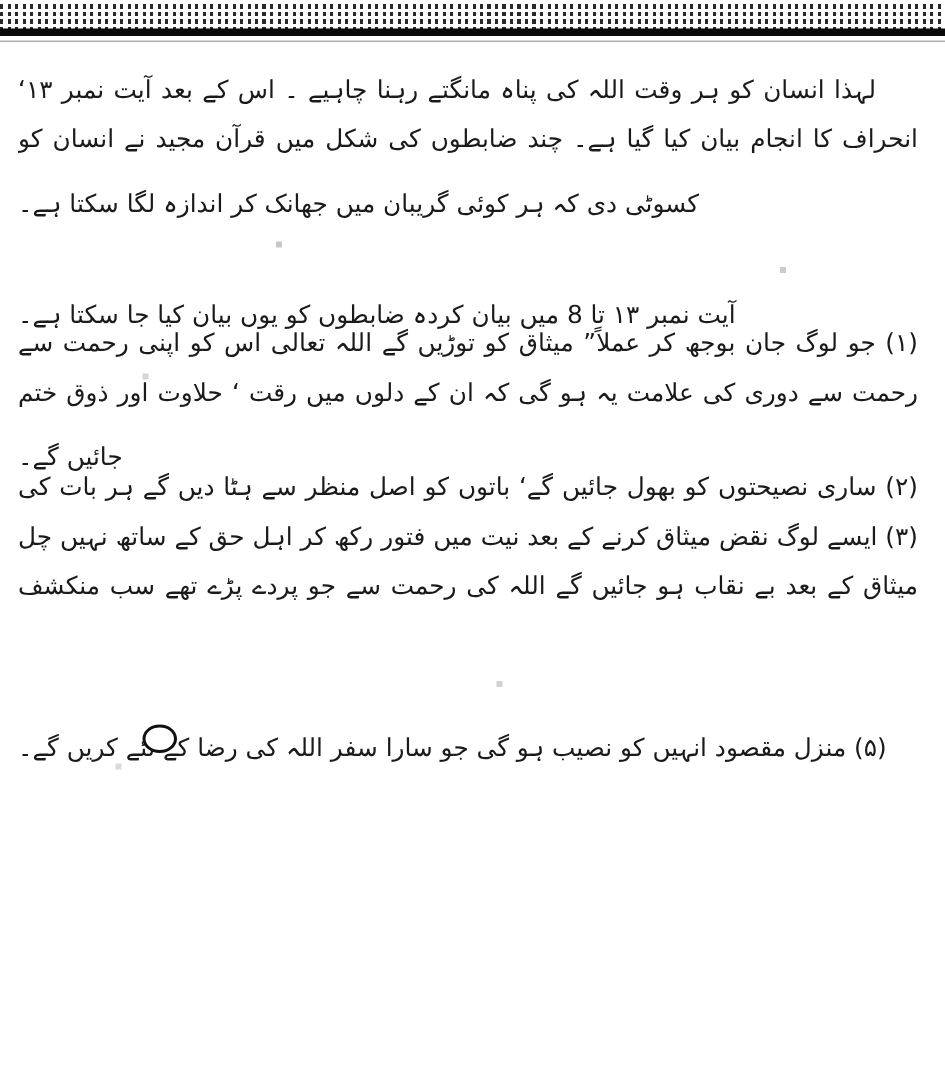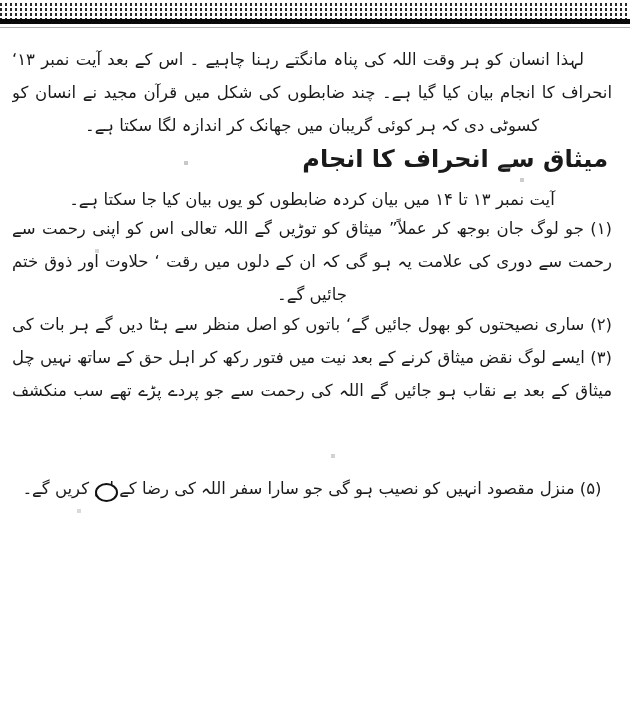--- a/index.html
+++ b/index.html
@@ -45,21 +45,21 @@
     font-size: 16.5px;
     white-space: nowrap;
     direction: rtl;
   }
   .line.justify {
     white-space: normal;
     text-align: justify;
     text-align-last: justify;
     overflow: hidden;
   }
-  .line.right { text-align: center; }
+  .line.right { text-align: left; margin-top: 10px; }
   .line.indent-first { padding-right: 28px; }
 
   .heading {
     position: absolute; left: 0; right: 4px;
     height: 40px; line-height: 40px;
     font-size: 24px;
     font-weight: bold;
     text-align: right;
     white-space: nowrap;
   }
@@ -102,23 +102,22 @@
   <div class="specks"></div>
 
   <div class="text-layer">
 
     <div class="line justify indent-first" style="top:45px">لہذا انسان کو ہر وقت اللہ کی پناہ مانگتے رہنا چاہیے ۔ اس کے بعد آیت نمبر ۱۳‘ ۱۴‘ ۱۵‘ ۱۶ میں میثاق سے</div>
 
     <div class="line justify" style="top:78px">انحراف کا انجام بیان کیا گیا ہے۔ چند ضابطوں کی شکل میں قرآن مجید نے انسان کو پرکھنے کے لئے ایک معیار اور</div>
 
     <div class="line right" style="top:111px">کسوٹی دی کہ ہر کوئی گریبان میں جھانک کر اندازہ لگا سکتا ہے۔</div>
 
-    <div class="heading" style="top:139px">میثاق سے انحراف کا انجام</div>
 
-    <div class="line right" style="top:185px">آیت نمبر ۱۳ تا ۱۴ میں بیان کردہ ضابطوں کو یوں بیان کیا جا سکتا ہے۔</div>
+    <div class="line right" style="top:185px">آیت نمبر ۱۳ تا 8 میں بیان کردہ ضابطوں کو یوں بیان کیا جا سکتا ہے۔</div>
 
     <div class="line justify" style="top:214px">(۱) جو لوگ جان بوجھ کر عملاً” میثاق کو توڑیں گے اللہ تعالی اس کو اپنی رحمت سے دور کر دیں گے اور ان کی</div>
 
     <div class="line justify" style="top:247px">رحمت سے دوری کی علامت یہ ہو گی کہ ان کے دلوں میں رقت ‘ حلاوت اور ذوق ختم ہو جائے گا اور دل سخت ہو</div>
 
     <div class="line right" style="top:280px">جائیں گے۔</div>
 
     <div class="line justify" style="top:310px">(۲) ساری نصیحتوں کو بھول جائیں گے‘ باتوں کو اصل منظر سے ہٹا دیں گے ہر بات کی غلط توجیہ اور تعبیر پیش کریں گے۔</div>
 
     <div class="line justify" style="top:343px">(۳) ایسے لوگ نقض میثاق کرنے کے بعد نیت میں فتور رکھ کر اہل حق کے ساتھ نہیں چل سکیں گے بلکہ نقض</div>

